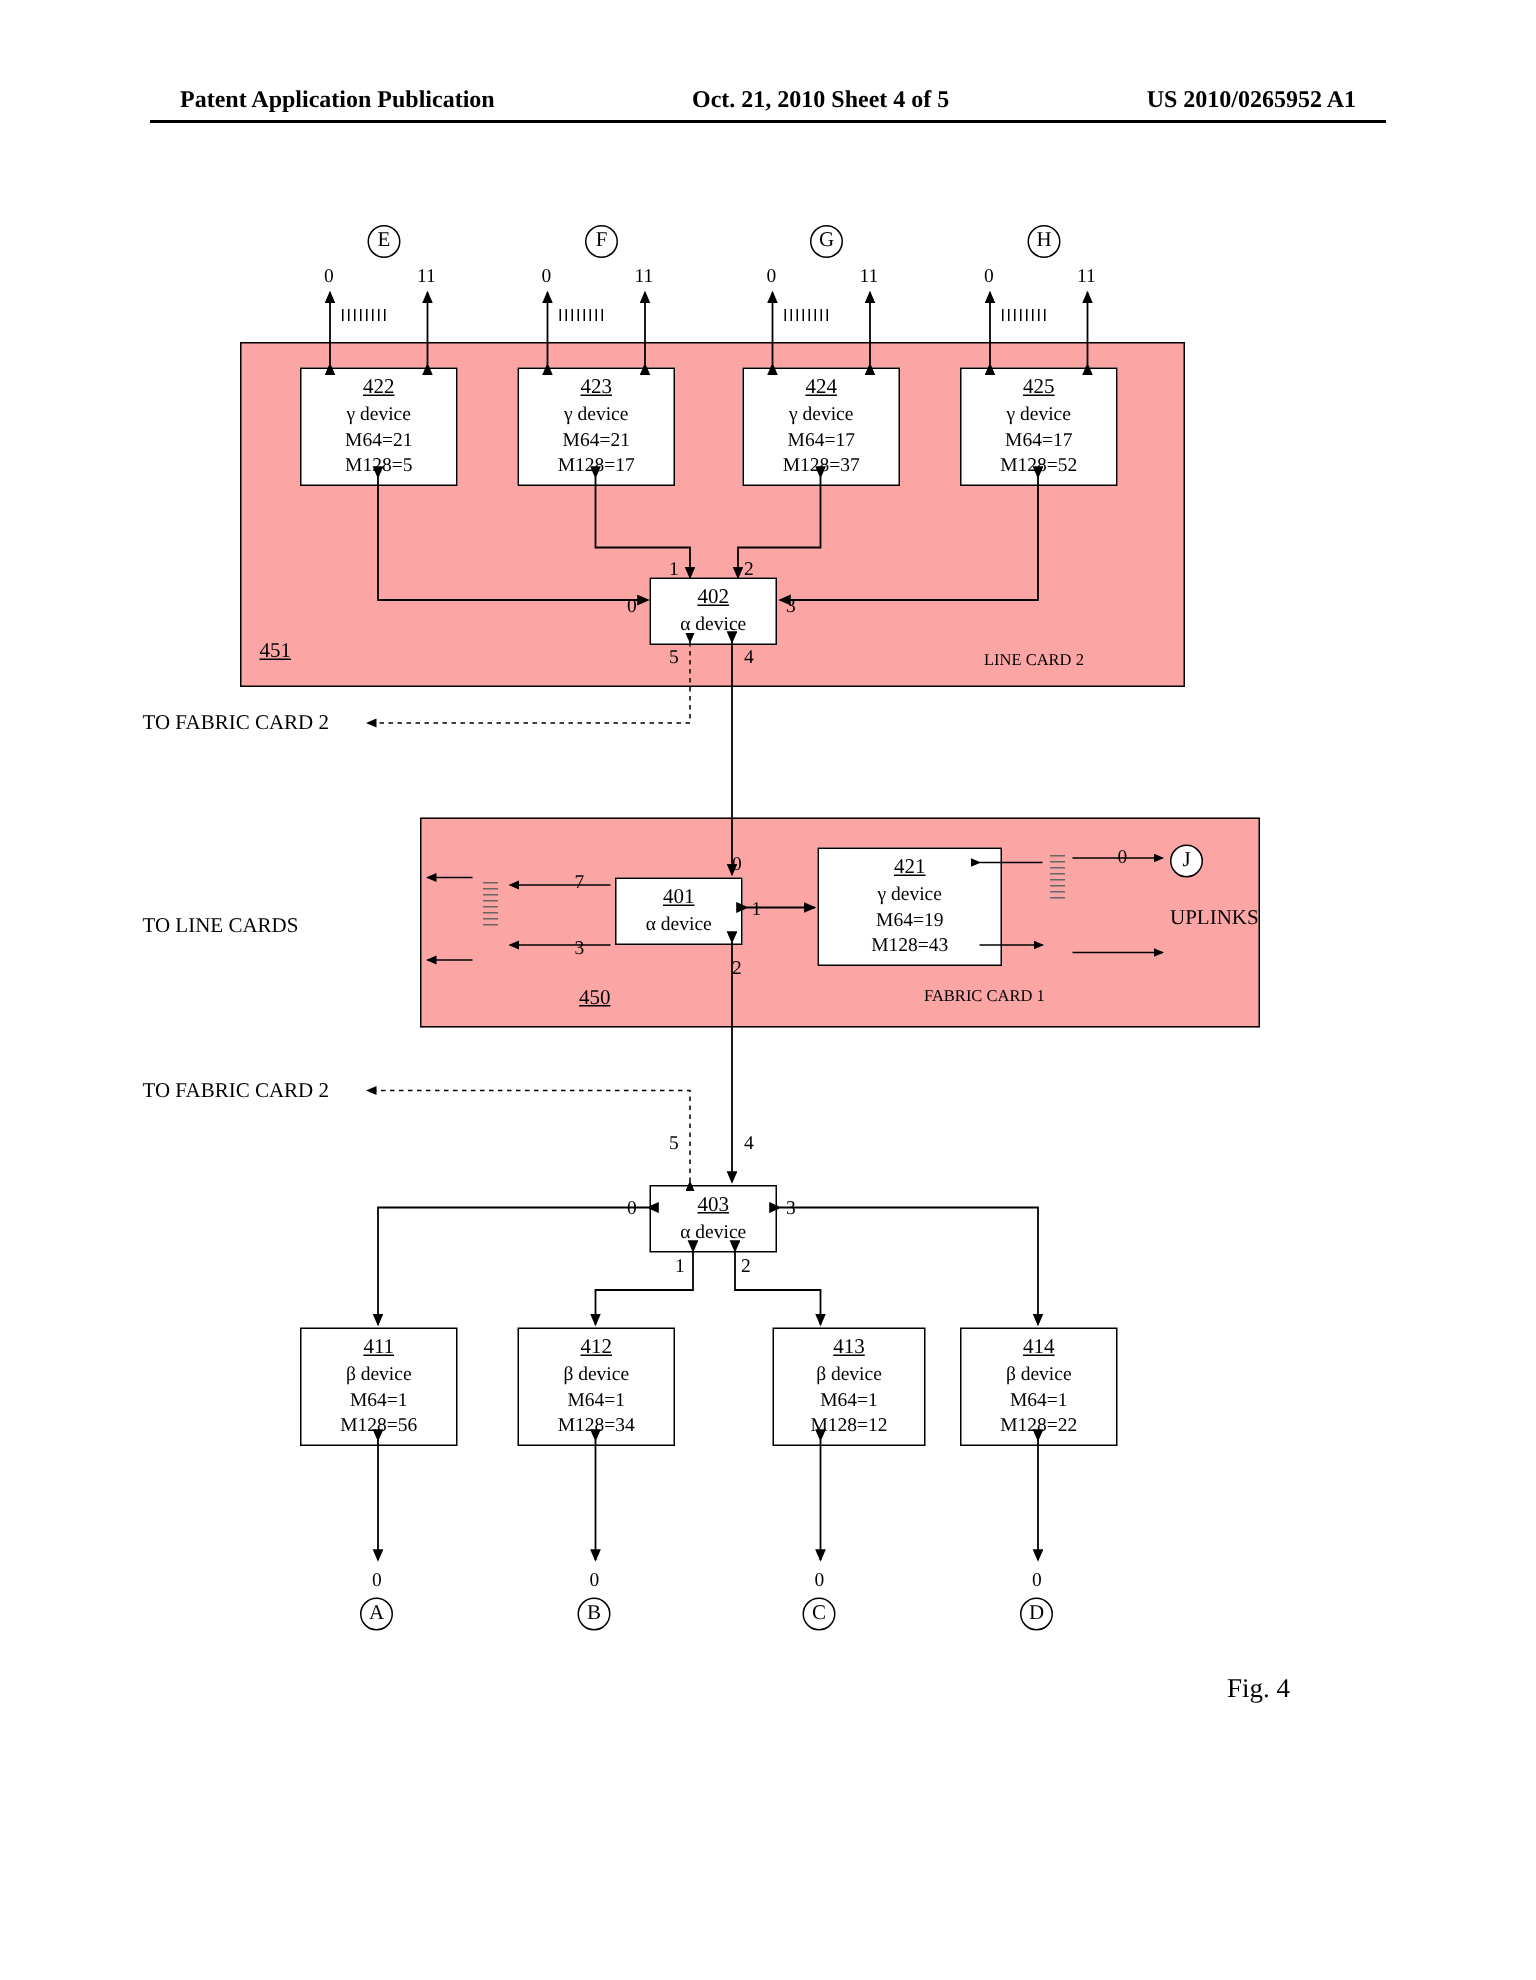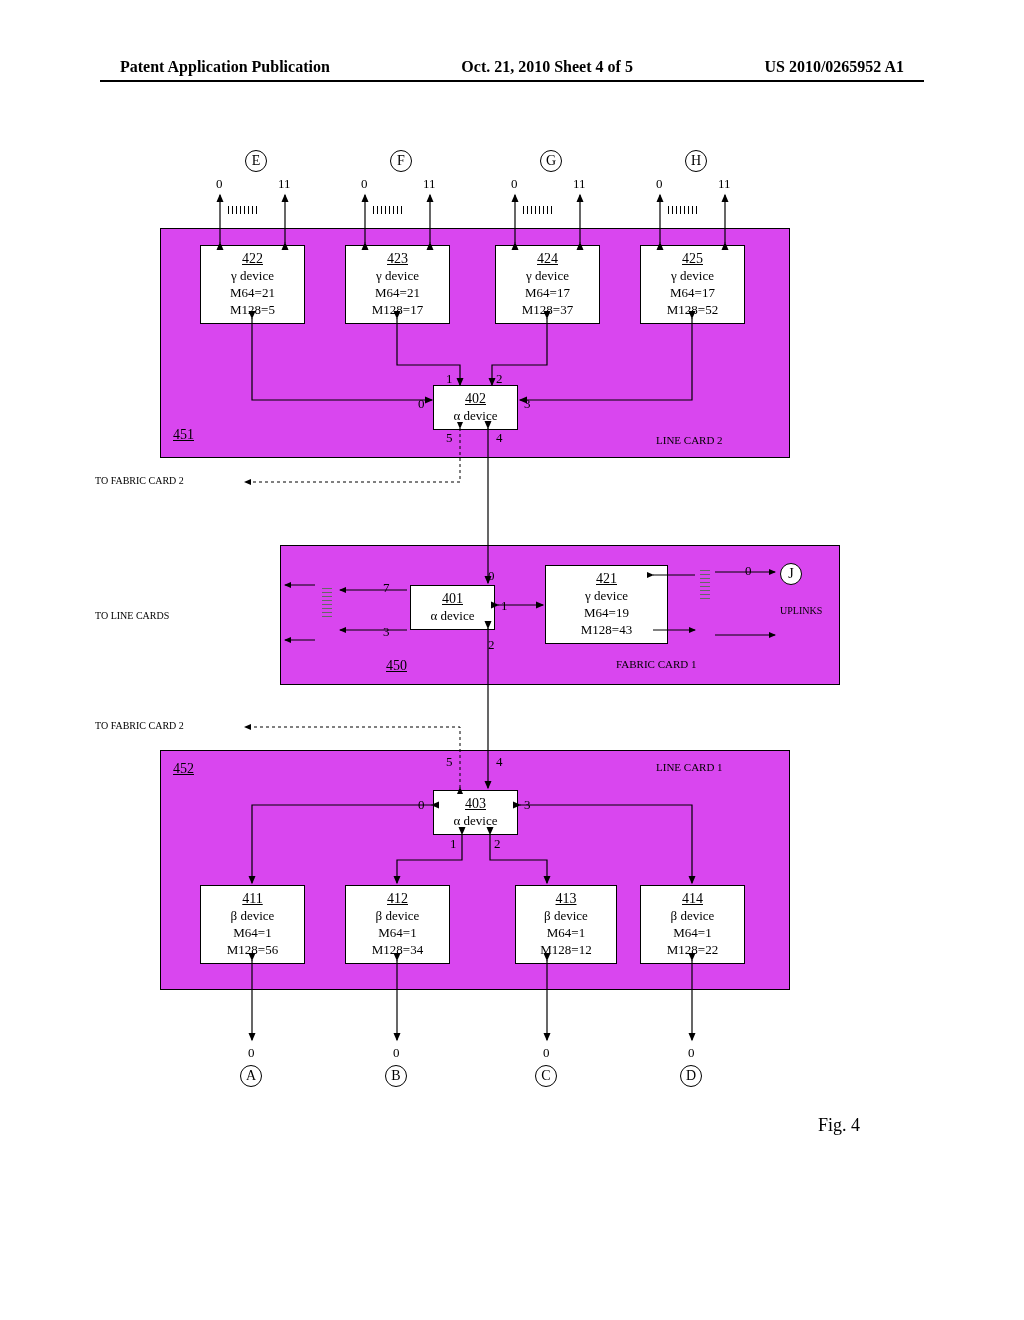--- a/index.html
+++ b/index.html
@@ -53,21 +53,21 @@
     position: absolute;
     display: flex;
     gap: 3px;
     font-size: 10px;
     letter-spacing: 1px;
   }
   .ticks span { display: inline-block; width: 1px; height: 8px; border-left: 1px solid #000; }
   .card {
     position: absolute;
     border: 1.5px solid #000;
-    background: #d946ef;
+    background: #fca5a5;
   }
   .device {
     position: absolute;
     border: 1.5px solid #000;
     text-align: center;
     padding: 4px 3px;
     font-size: 13px;
     line-height: 1.3;
     background: white;
   }
@@ -82,21 +82,21 @@
     text-decoration: underline;
   }
   .figcap {
     position: absolute;
     font-size: 18px;
     width: 100%;
     text-align: right;
   }
   .external-label {
     position: absolute;
-    font-size: 10px;
+    font-size: 14px;
   }
   svg.overlay {
     position: absolute;
     top: 0; left: 0;
     width: 100%; height: 100%;
     pointer-events: none;
   }
   .hticks {
     position: absolute;
     display: flex;
@@ -260,24 +260,20 @@
       <span></span>
       <span></span>
     </div>
 
   <div class="port-num" style="top:413px;left:645px">0</div>
   <div class="circle-label" style="top:413px;left:680px">J</div>
   <div class="external-label" style="top:455px;left:680px">UPLINKS</div>
 
   <div class="external-label" style="top:570px;left:-5px">TO FABRIC CARD 2</div>
 
-  <div class="card" style="top:600px;left:60px;width:630px;height:240px">
-    <div class="card-refnum" style="top:10px;left:12px">452</div>
-    <div class="card-label" style="top:10px;left:495px">LINE CARD 1</div>
-  </div>
 
   <div class="device" style="top:640px;left:333px;width:85px">
     <div class="refnum">403</div>
     <div>α device</div>
   </div>
   <div class="port-num" style="top:604px;left:346px">5</div>
   <div class="port-num" style="top:604px;left:396px">4</div>
   <div class="port-num" style="top:647px;left:318px">0</div>
   <div class="port-num" style="top:647px;left:424px">3</div>
   <div class="port-num" style="top:686px;left:350px">1</div>

